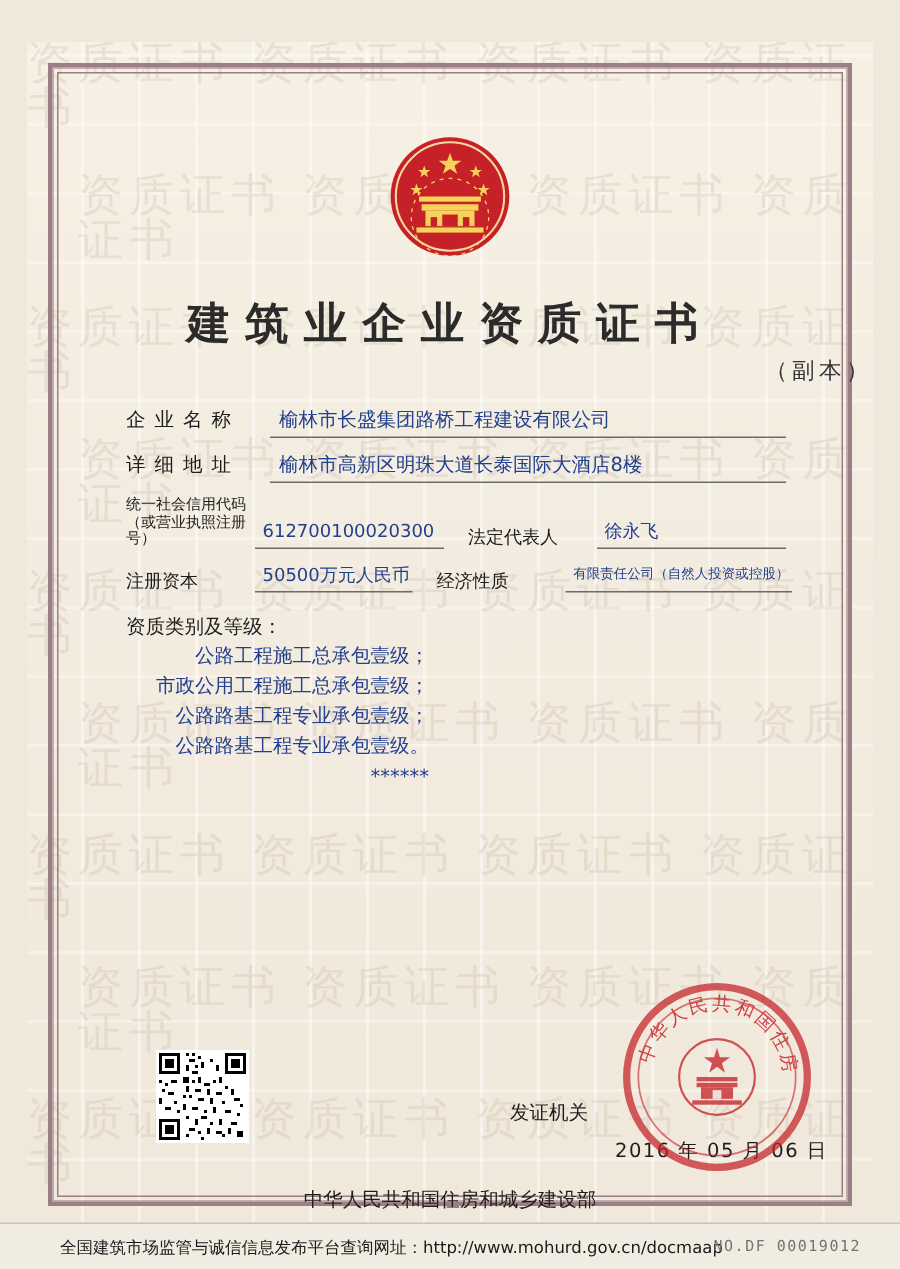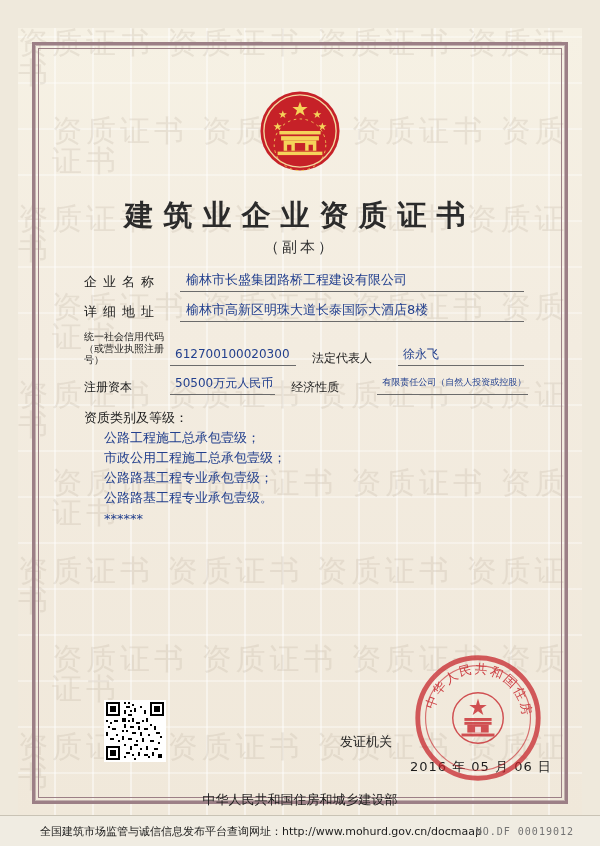--- a/index.html
+++ b/index.html
@@ -66,28 +66,28 @@
   .emblem{
     position:absolute;left:50%;transform:translateX(-50%);top:60px;
     width:86px;height:86px;
   }
   .title{
     position:absolute;left:0;right:0;top:168px;text-align:center;
     font-size:29px;letter-spacing:10px;color:#2b2b2b;font-weight:bold;
     font-family:"DejaVu Sans",sans-serif;
   }
   .subtitle{
-    position:absolute;left:0;right:0;top:210px;text-align:center;
+    position:absolute;left:0;right:0;top:210px;text-align:right;
     font-size:15px;letter-spacing:3px;color:#333;
     font-family:"DejaVu Sans",sans-serif;
   }
 
   
   .fields{position:absolute;left:66px;top:243px;width:440px;}
-  .row{display:flex;align-items:center;margin-bottom:9px;}
+  .row{display:flex;align-items:flex-start;margin-bottom:9px;}
   .lbl{
     width:96px;font-size:13px;color:#1d1d1d;text-align:justify;
     font-family:"DejaVu Sans",sans-serif;white-space:nowrap;
   }
   .lbl.sp{letter-spacing:6px;}
   .val{
     flex:1;font-size:13px;color:#23408e;
     border-bottom:1px solid #6b6b6b;
     padding:0 4px 2px 6px;min-height:17px;
     font-family:"DejaVu Sans",sans-serif;
@@ -105,21 +105,21 @@
     font-family:"DejaVu Sans",sans-serif;white-space:nowrap;overflow:hidden;
   }
   .val2.small{font-size:9px;}
 
   .qual-head{
     position:absolute;left:66px;top:381px;font-size:13px;color:#1d1d1d;
     font-family:"DejaVu Sans",sans-serif;
   }
   .qual-list{
     position:absolute;left:86px;top:400px;font-size:13px;color:#23408e;
-    line-height:1.55;font-family:"DejaVu Sans",sans-serif;
+    line-height:1.55;font-family:"DejaVu Sans",sans-serif;text-align:right;
   }
 
   
   .qr{
     position:absolute;left:86px;top:672px;width:62px;height:62px;
     background:#fff;padding:2px;box-sizing:border-box;
   }
   .qr svg{display:block;}
 
   

